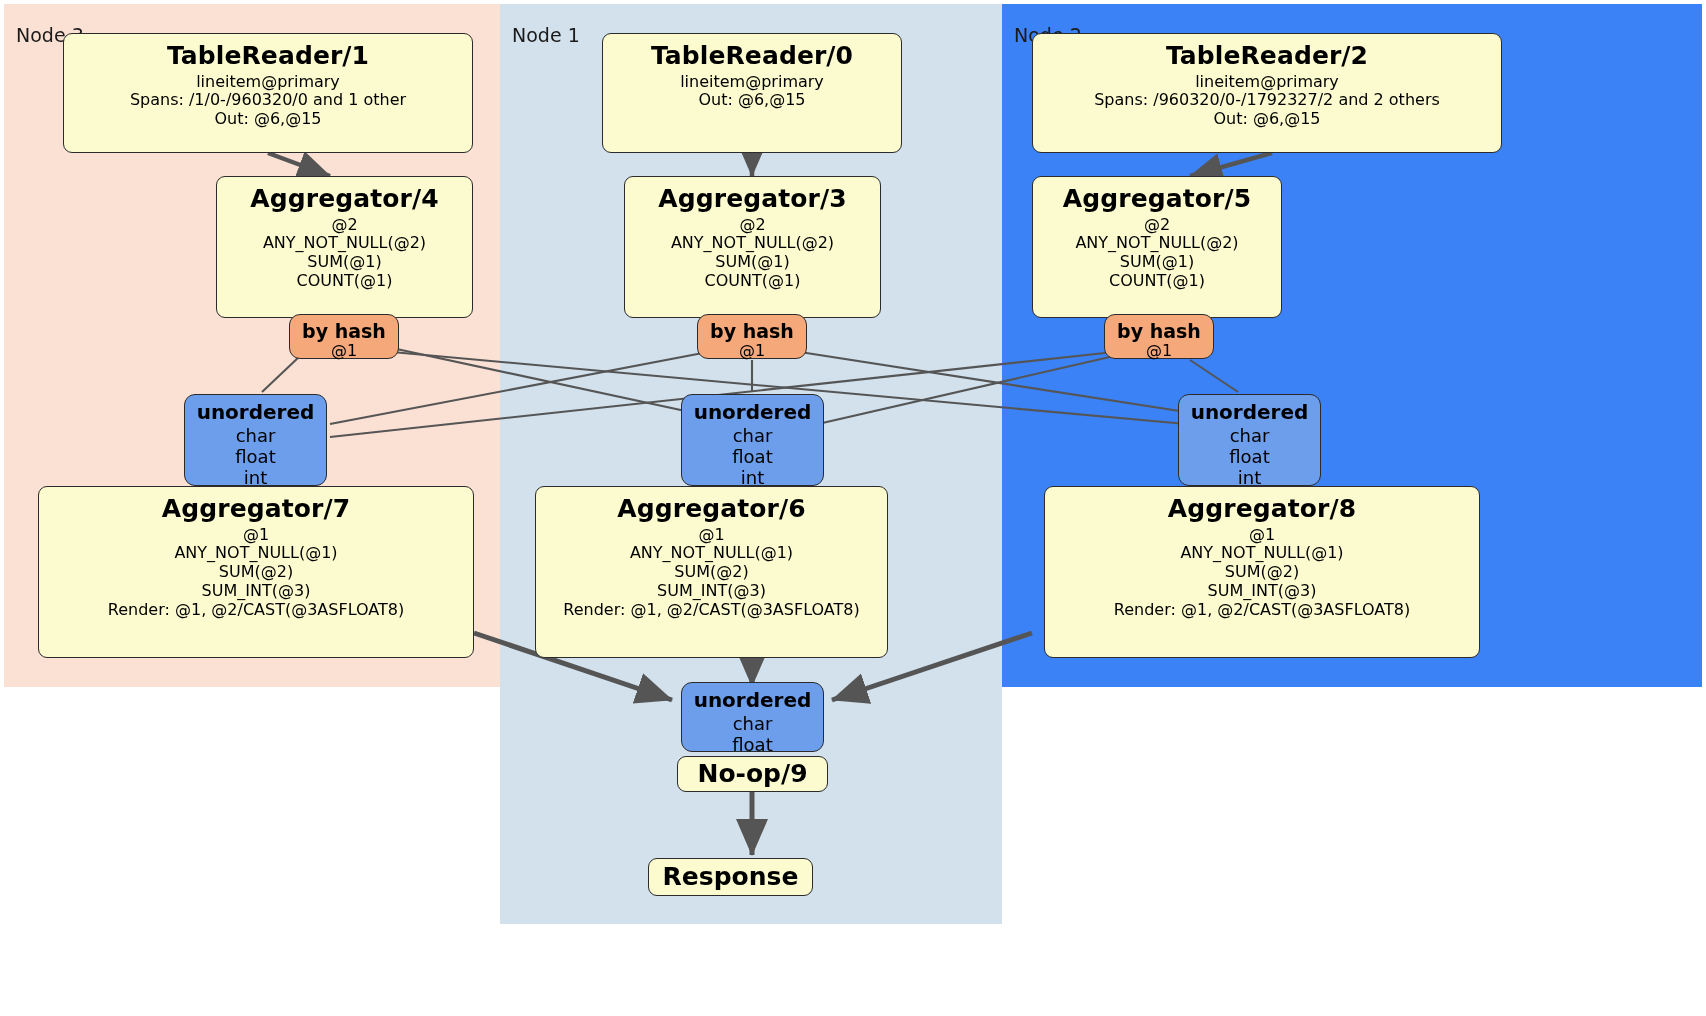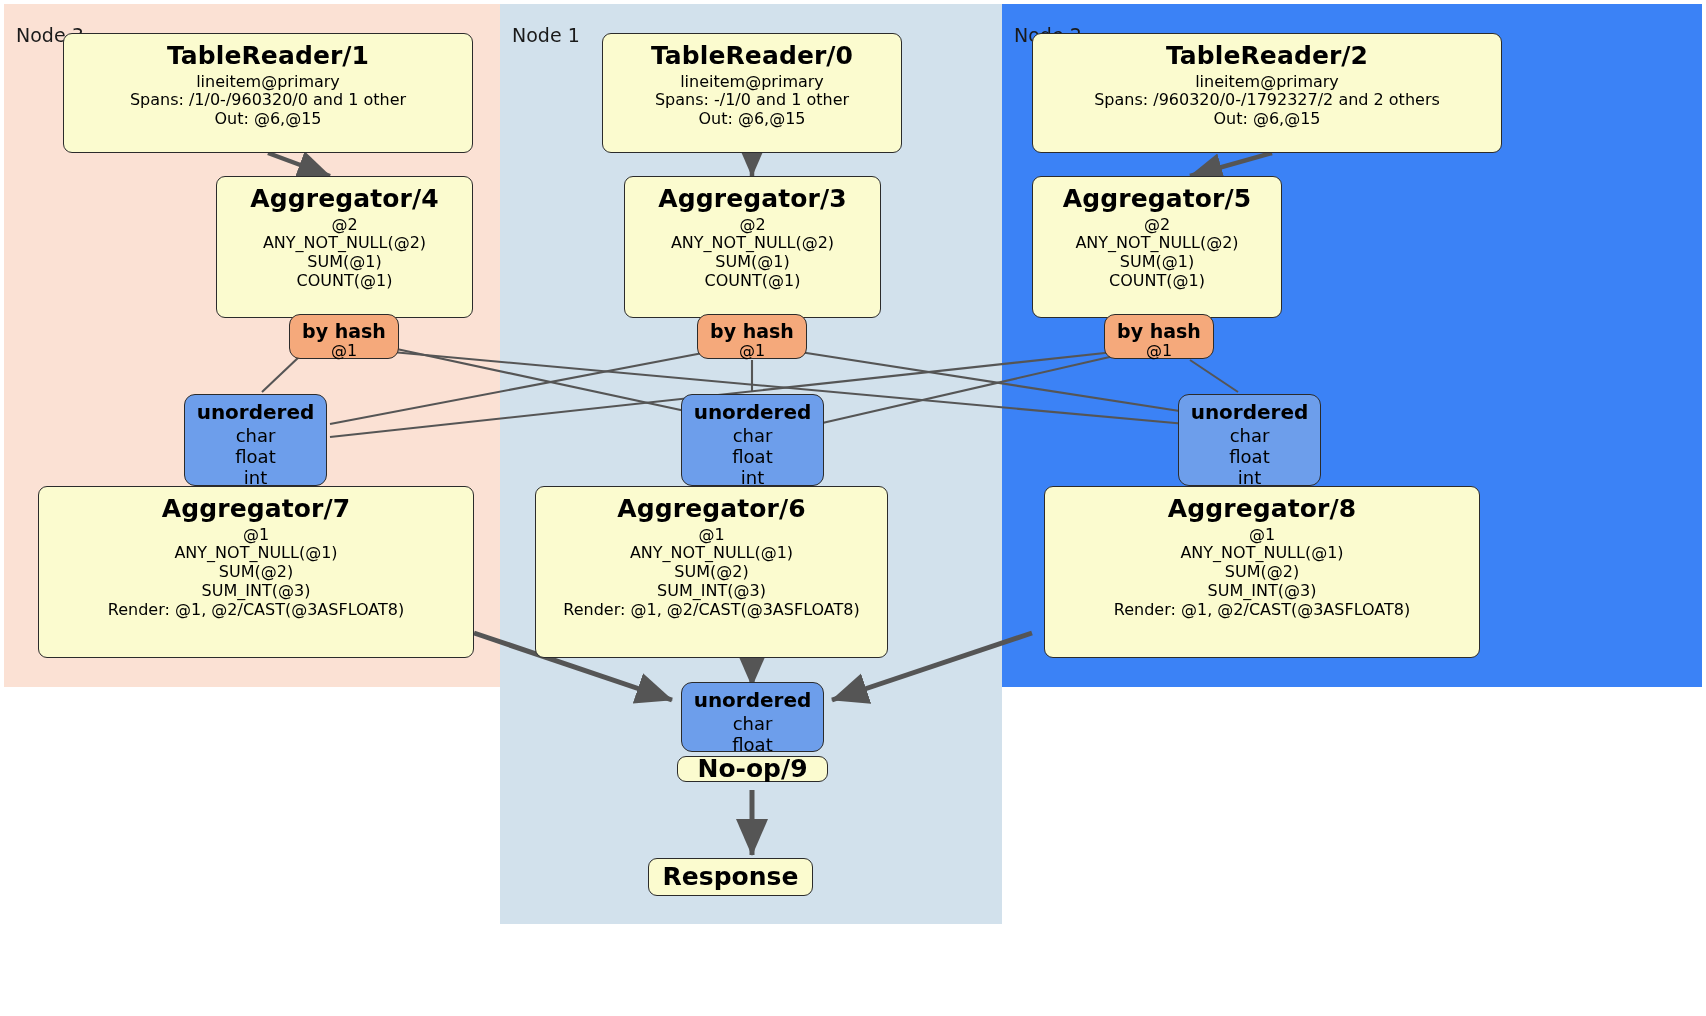--- a/index.html
+++ b/index.html
@@ -179,21 +179,20 @@
   <div class="box proc" style="left:63px; top:33px; width:410px; height:120px;">
     <div class="title">TableReader/1</div>
     <div class="line">lineitem@primary</div>
     <div class="line">Spans: /1/0-/960320/0 and 1 other</div>
     <div class="line">Out: @6,@15</div>
   </div>
 
   <div class="box proc" style="left:602px; top:33px; width:300px; height:120px;">
     <div class="title">TableReader/0</div>
     <div class="line">lineitem@primary</div>
-    <div class="line">Spans: -/1/0 and 1 other</div>
     <div class="line">Out: @6,@15</div>
   </div>
 
   <div class="box proc" style="left:1032px; top:33px; width:470px; height:120px;">
     <div class="title">TableReader/2</div>
     <div class="line">lineitem@primary</div>
     <div class="line">Spans: /960320/0-/1792327/2 and 2 others</div>
     <div class="line">Out: @6,@15</div>
   </div>
 
@@ -281,21 +280,21 @@
     <div class="line">SUM_INT(@3)</div>
     <div class="line">Render: @1, @2/CAST(@3ASFLOAT8)</div>
   </div>
 
   <div class="box sync" style="left:681px; top:682px; width:143px; height:70px;">
     <div class="title">unordered</div>
     <div class="line">char</div>
     <div class="line">float</div>
   </div>
 
-  <div class="box small-proc" style="left:677px; top:756px; width:151px; height:26px;">
+  <div class="box small-proc" style="left:677px; top:756px; width:151px; height:36px;">
     <div class="title">No-op/9</div>
   </div>
 
   <div class="box small-proc" style="left:648px; top:858px; width:165px; height:38px;">
     <div class="title">Response</div>
   </div>
 
 </div>
 
 </body></html>

